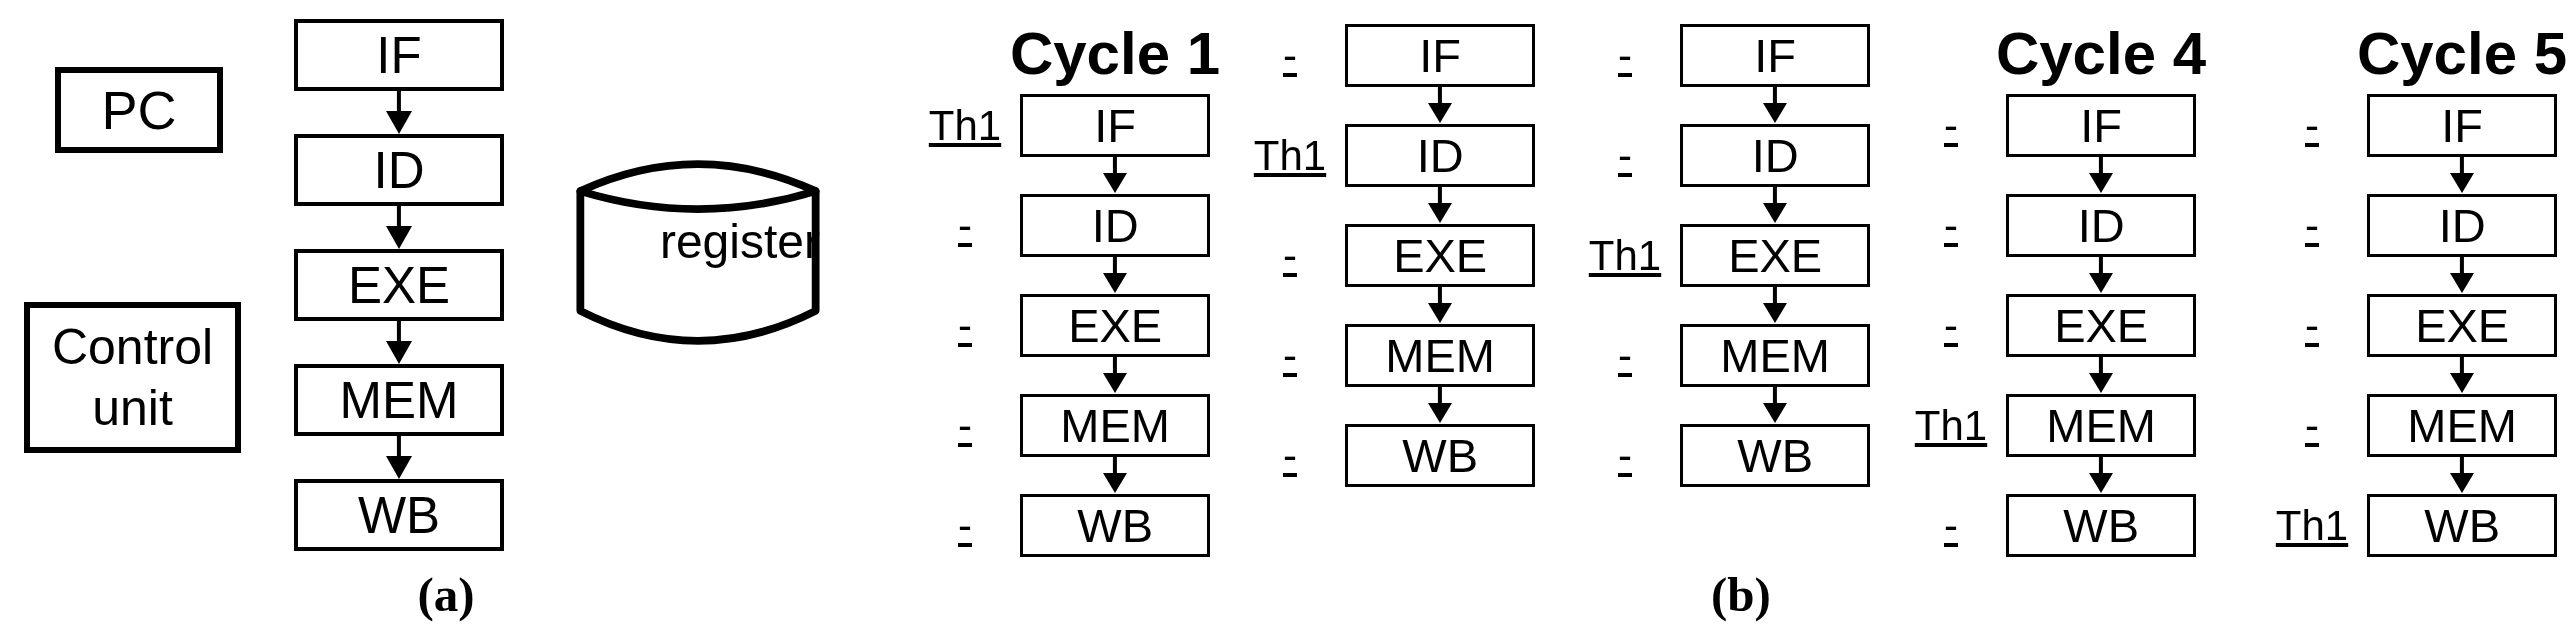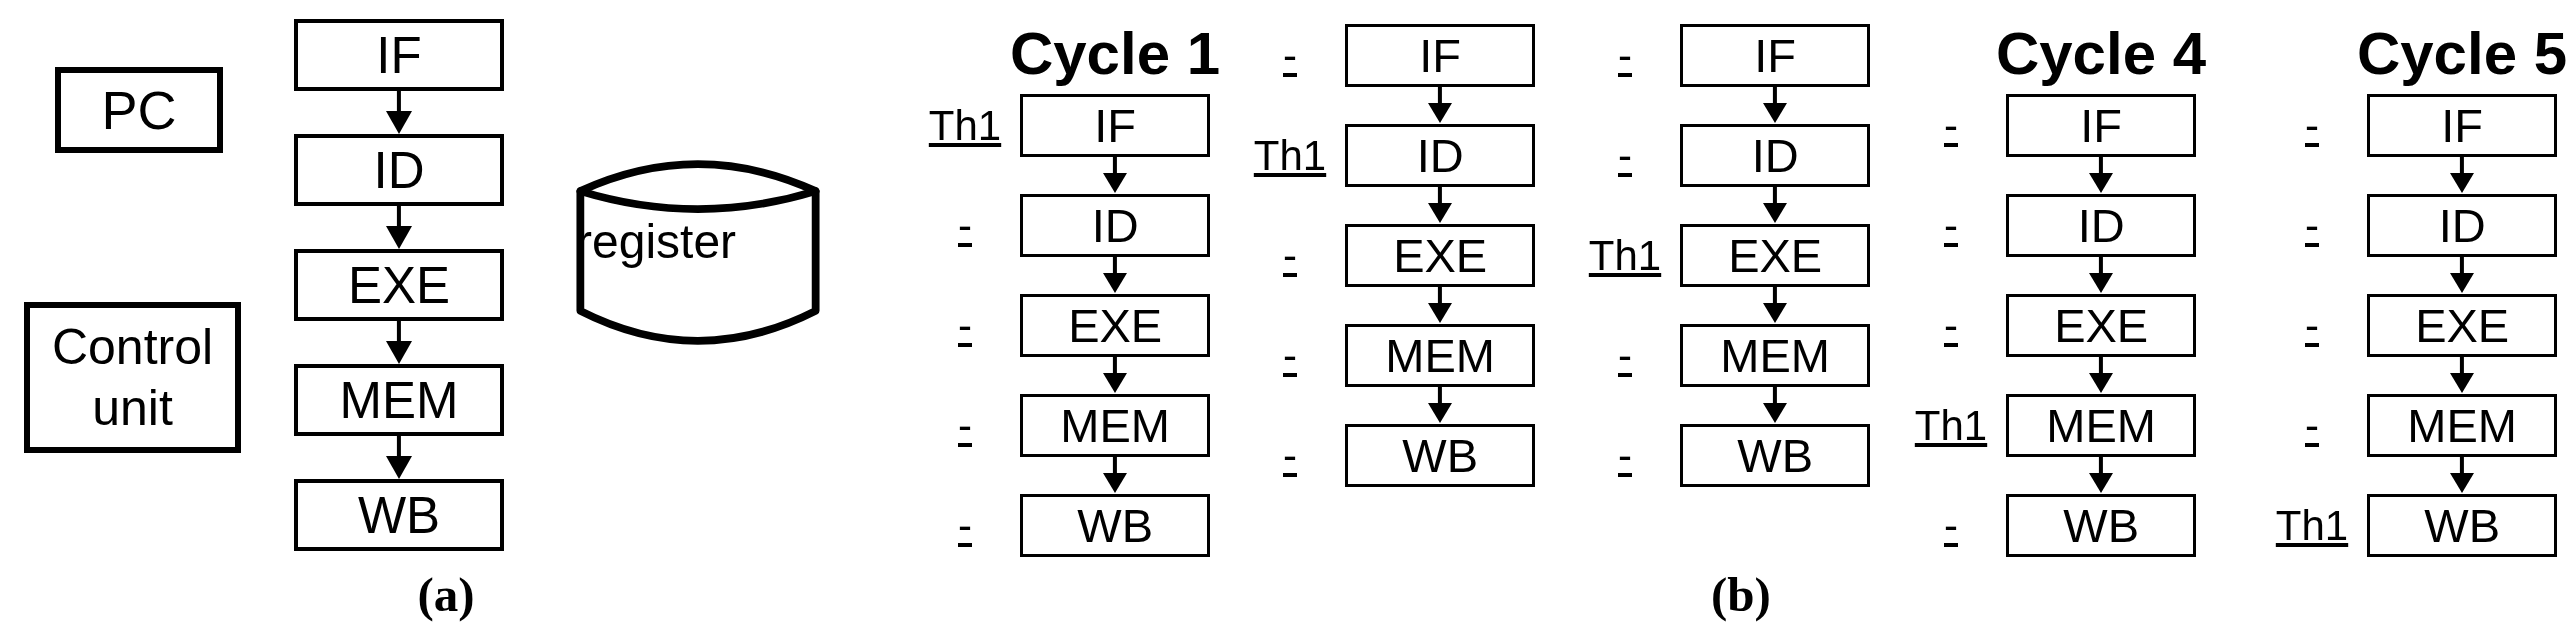--- a/index.html
+++ b/index.html
@@ -64,21 +64,21 @@
     left: 294px; top: 19px; width: 210px;
     display: flex; flex-direction: column; align-items: center;
   }
   .pipe-col .outbox {
     width: 210px; height: 72px; border-width: 4.2px; font-size: 51px; flex: none;
   }
   .cylinder { left: 576px; top: 160px; width: 244px; height: 185px; }
   .cylinder svg { position: absolute; left: 0; top: 0; overflow: visible; }
   .cyl-label {
     position: absolute; left: 0; right: 0; top: 48px;
-    text-align: left; font-size: 48px; line-height: 67px;
+    text-align: right; font-size: 48px; line-height: 67px;
   }
   .cyl-label span { display: block; }
 
   .caption {
     font-family: "Liberation Serif", serif;
     font-weight: bold;
     font-size: 49px;
     width: 108px;
     text-align: center;
     line-height: 60px;

